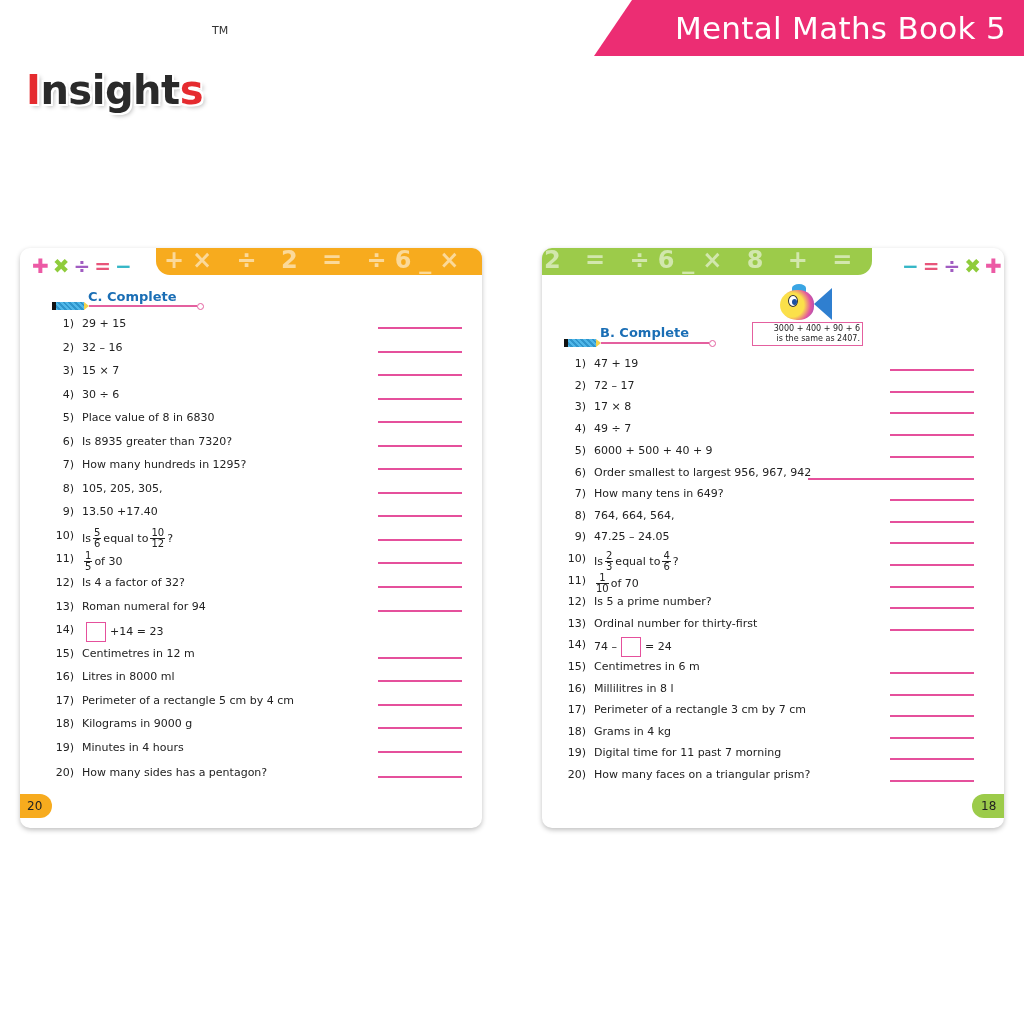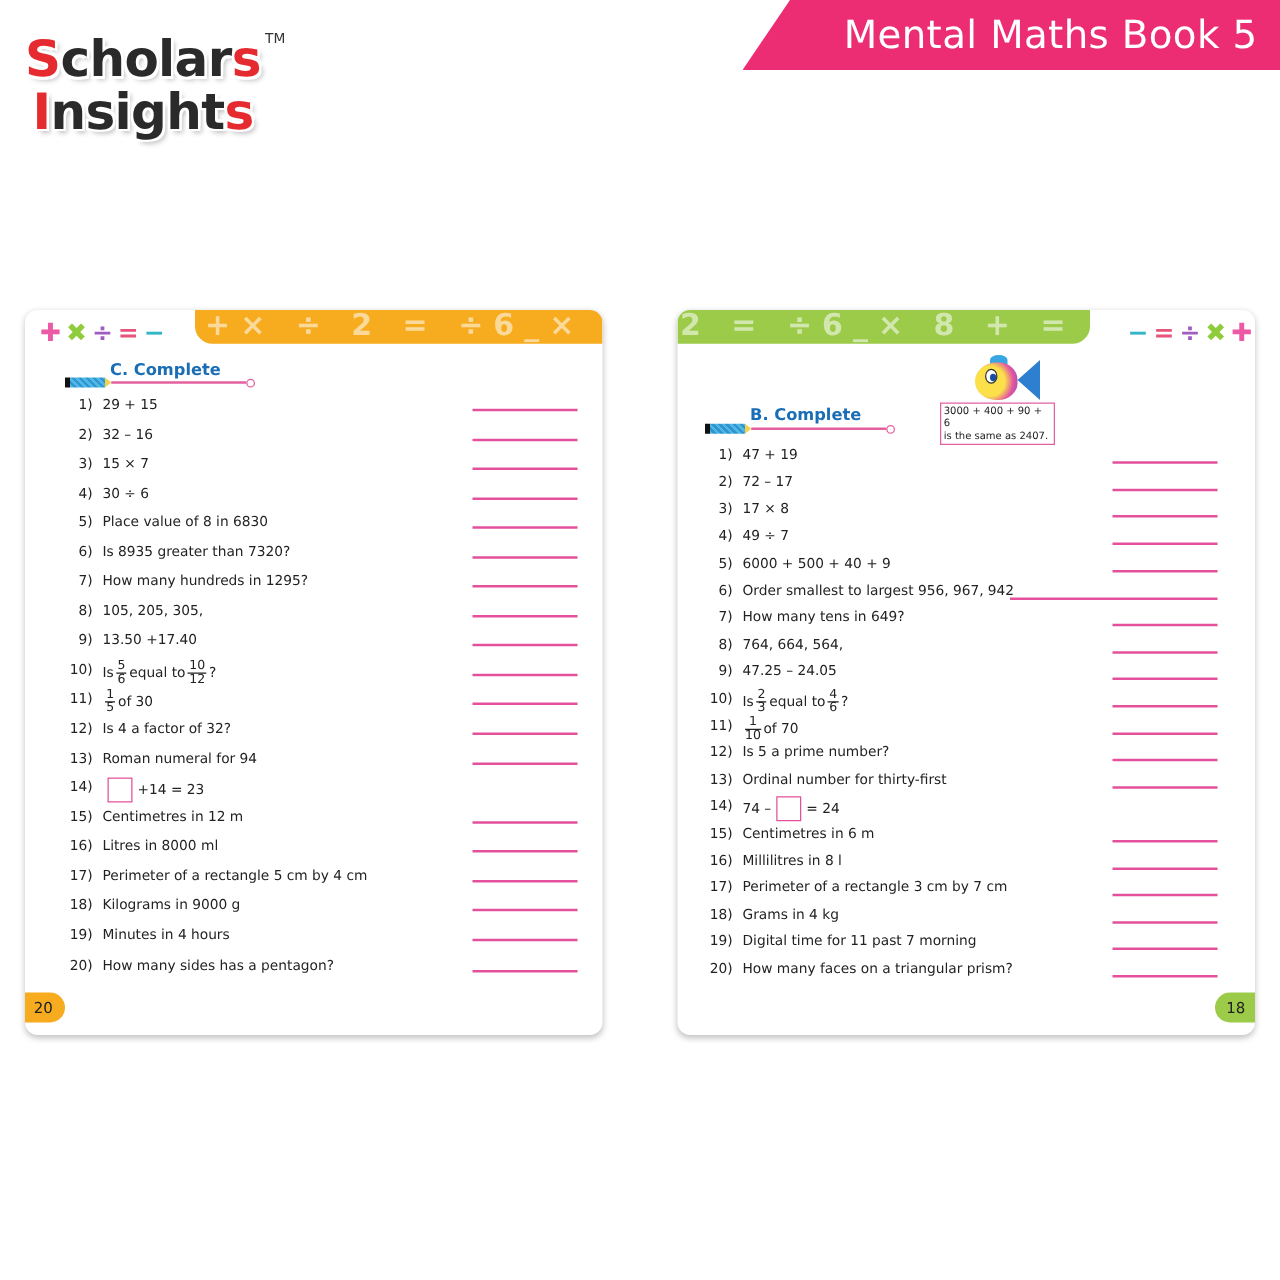--- a/index.html
+++ b/index.html
@@ -57,27 +57,26 @@
   .page-num { position: absolute; bottom: 10px; width: 32px; height: 24px; font-size: 12px; line-height: 24px; color: #222; }
   .page-num.left { left: 0; background: #f7ab1e; border-radius: 0 12px 12px 0; padding-left: 7px; }
   .page-num.right { right: 0; background: #9ccb4a; border-radius: 12px 0 0 12px; padding-left: 9px; }
 
   .fish { position: absolute; left: 236px; top: 40px; width: 56px; height: 34px; }
   .fish-body { position: absolute; left: 2px; top: 2px; width: 34px; height: 30px; border-radius: 50% 45% 45% 50%; background: radial-gradient(circle at 35% 50%, #fbe04a 0 45%, #e3559f 70%, #7a4fc4 100%); }
   .fish-eye { position: absolute; left: 10px; top: 7px; width: 10px; height: 12px; background: #fff; border-radius: 50%; border: 1px solid #333; }
   .fish-eye::after { content: ""; position: absolute; left: 3px; top: 3px; width: 5px; height: 6px; background: #1a4fa0; border-radius: 50%; }
   .fish-tail { position: absolute; left: 36px; top: 0; width: 0; height: 0; border-top: 16px solid transparent; border-bottom: 16px solid transparent; border-right: 18px solid #2f7fd0; }
   .fish-fin { position: absolute; left: 14px; top: -4px; width: 14px; height: 8px; background: #3aa5e3; border-radius: 50% 50% 0 0; }
-  .fish-note { position: absolute; left: 210px; top: 74px; width: 92px; border: 1.5px solid #e4609f; background: #fff; font-size: 8px; line-height: 10px; text-align: left; padding: 1px 2px; color: #222; }
+  .fish-note { position: absolute; left: 210px; top: 74px; width: 111px; border: 1.5px solid #e4609f; background: #fff; font-size: 8px; line-height: 10px; text-align: right; padding: 1px 2px; color: #222; }
 </style>
 </head>
 <body>
 
 <div class="logo">
-  <div class="logo-line l1"><span class="red">S</span><span>cholar</span><span class="red">s</span></div>
   <div class="logo-tm">TM</div>
   <div class="logo-line l2"><span class="red">I</span><span>nsight</span><span class="red">s</span></div>
 </div>
 
 <div class="title-banner"></div>
 <div class="title-text">Mental Maths Book 5</div>
 
 <div class="page left">
   <div class="symbols" style="left:12px;">
     <span class="sym pink">✚</span>

